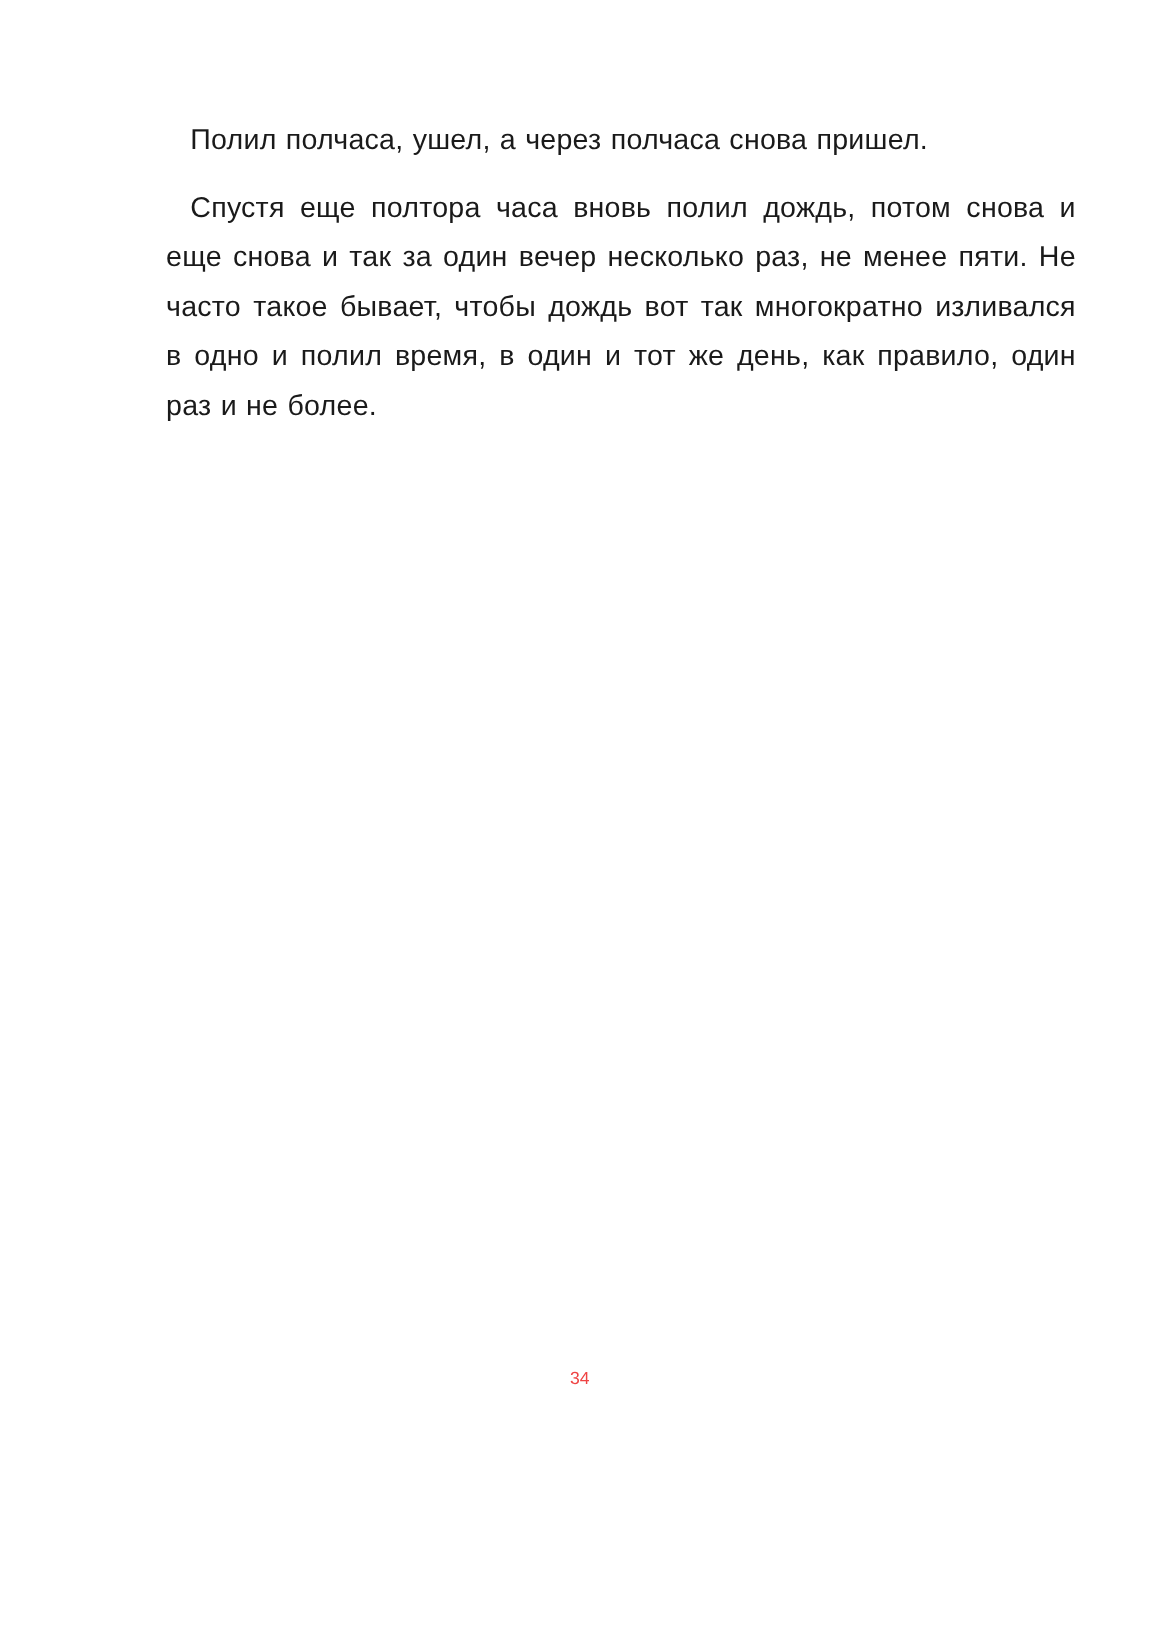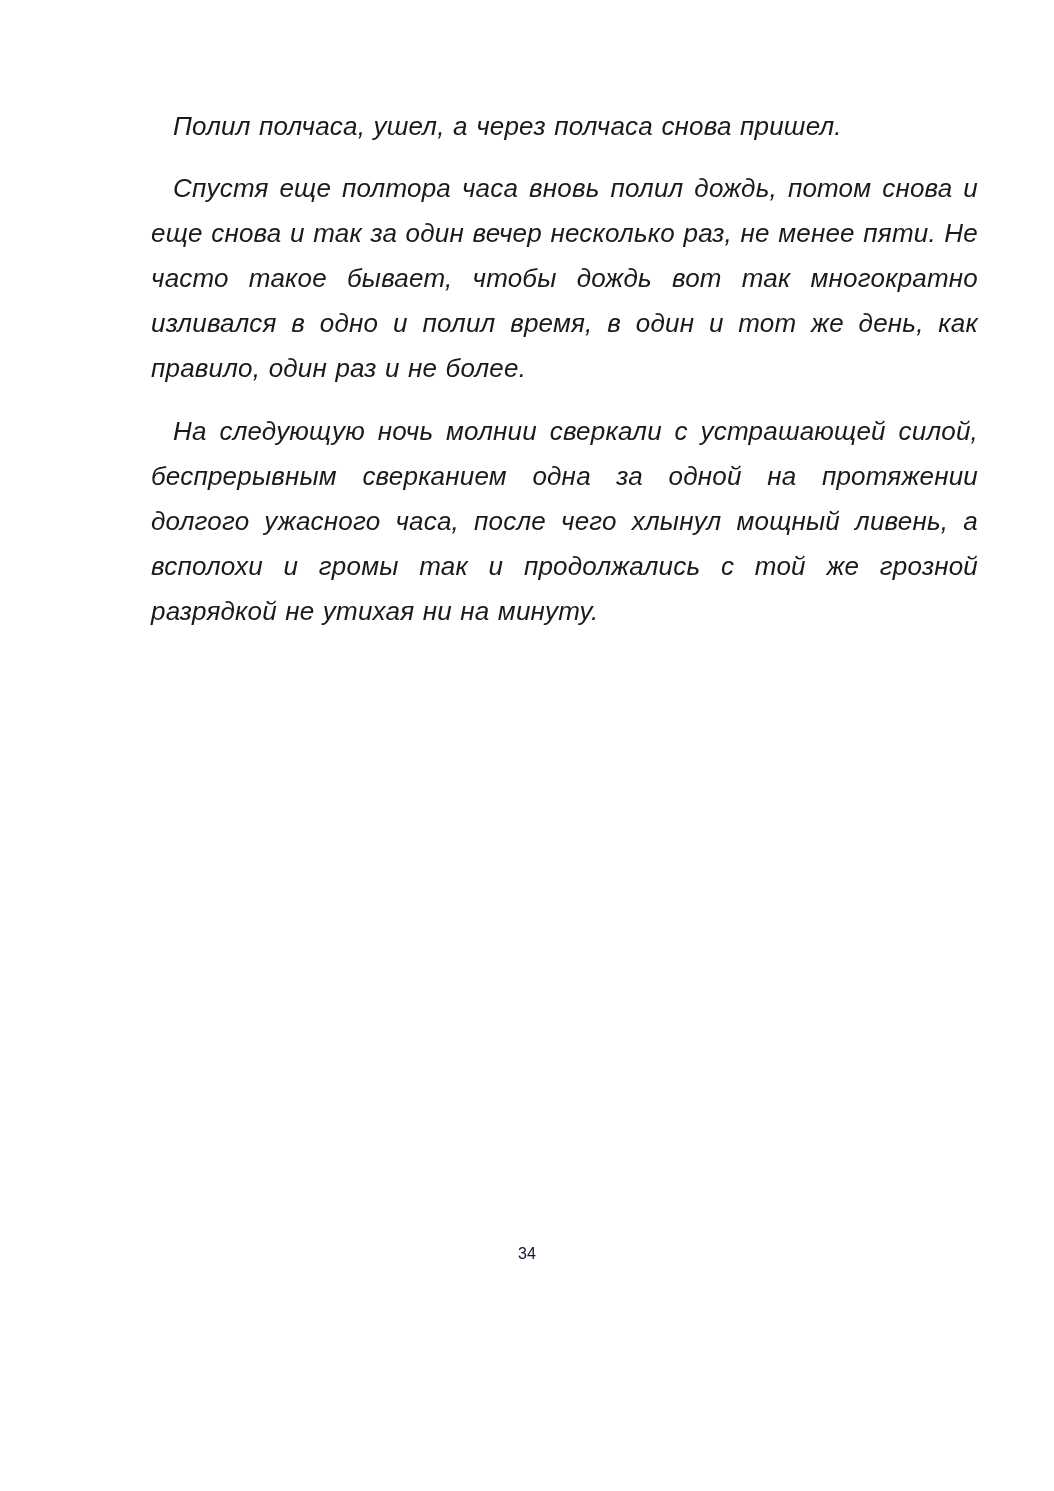--- a/index.html
+++ b/index.html
@@ -22,35 +22,33 @@
       width: 827px;
     }
     .para {
       margin: 0 0 18px 0;
       font-size: 26px;
       line-height: 45px;
       text-align: justify;
       text-indent: 22px;
       letter-spacing: 0.2px;
       word-spacing: 1px;
-      font-style: italic;
     }
     .para.p0 { margin-bottom: 17px; }
     .page-number {
       position: absolute;
       left: 0;
       width: 1054px;
       top: 1245px;
       text-align: center;
       font-size: 16px;
-      color: #0f172a;
+      color: #ef4444;
     }
   </style>
 </head>
 <body>
 
 <div class="page">
   <p class="para p0">Полил полчаса, ушел, а через полчаса снова пришел.</p>
   <p class="para">Спустя еще полтора часа вновь полил дождь, потом снова и еще снова и так за один вечер несколько раз, не менее пяти. Не часто такое бывает, чтобы дождь вот так многократно изливался в одно и полил время, в один и тот же день, как правило, один раз и не более.</p>
-  <p class="para">На следующую ночь молнии сверкали с устрашающей силой, беспрерывным сверканием одна за одной на протяжении долгого ужасного часа, после чего хлынул мощный ливень, а всполохи и громы так и продолжались с той же грозной разрядкой не утихая ни на минуту.</p>
 </div>
 
 <div class="page-number">34</div>
 
 </body></html>

